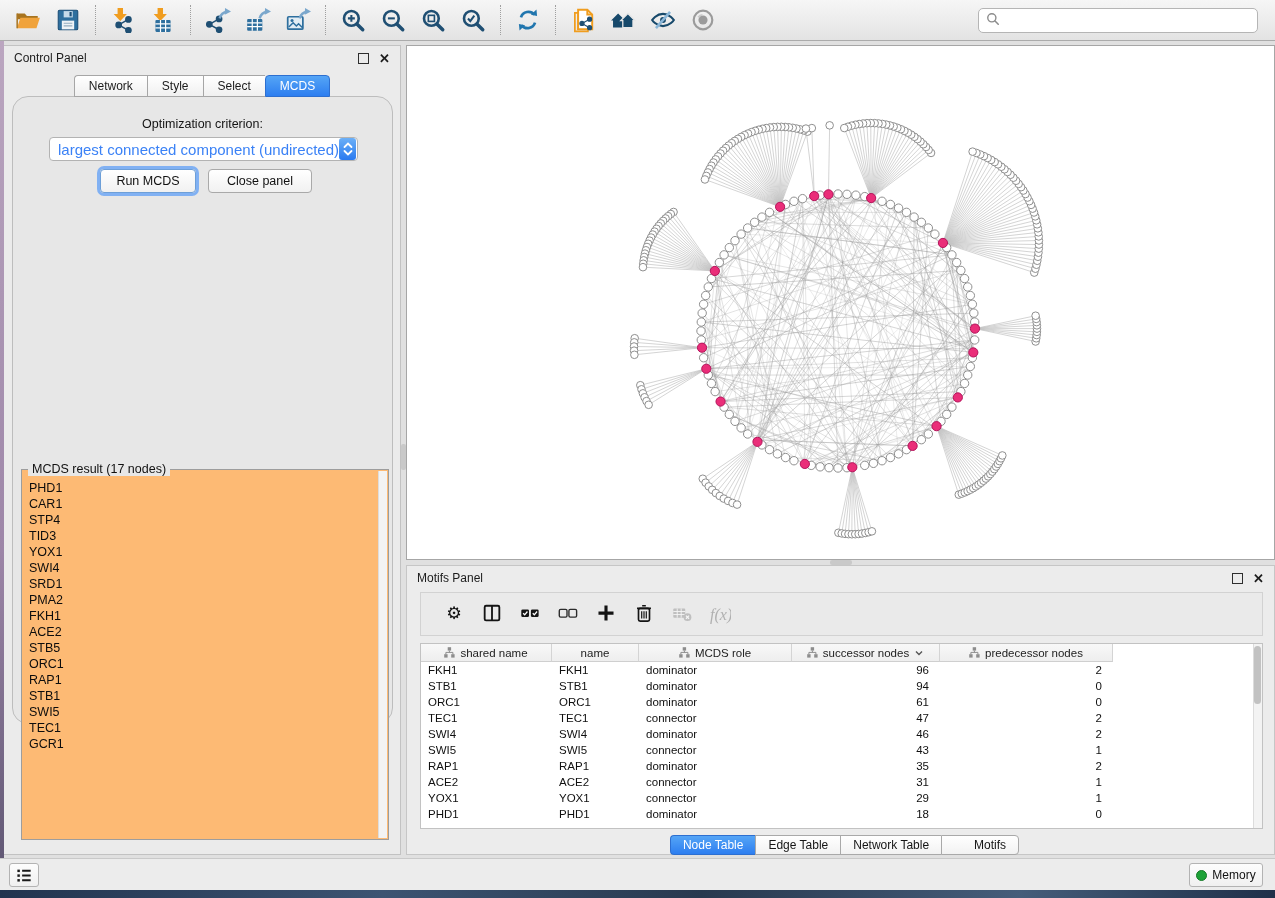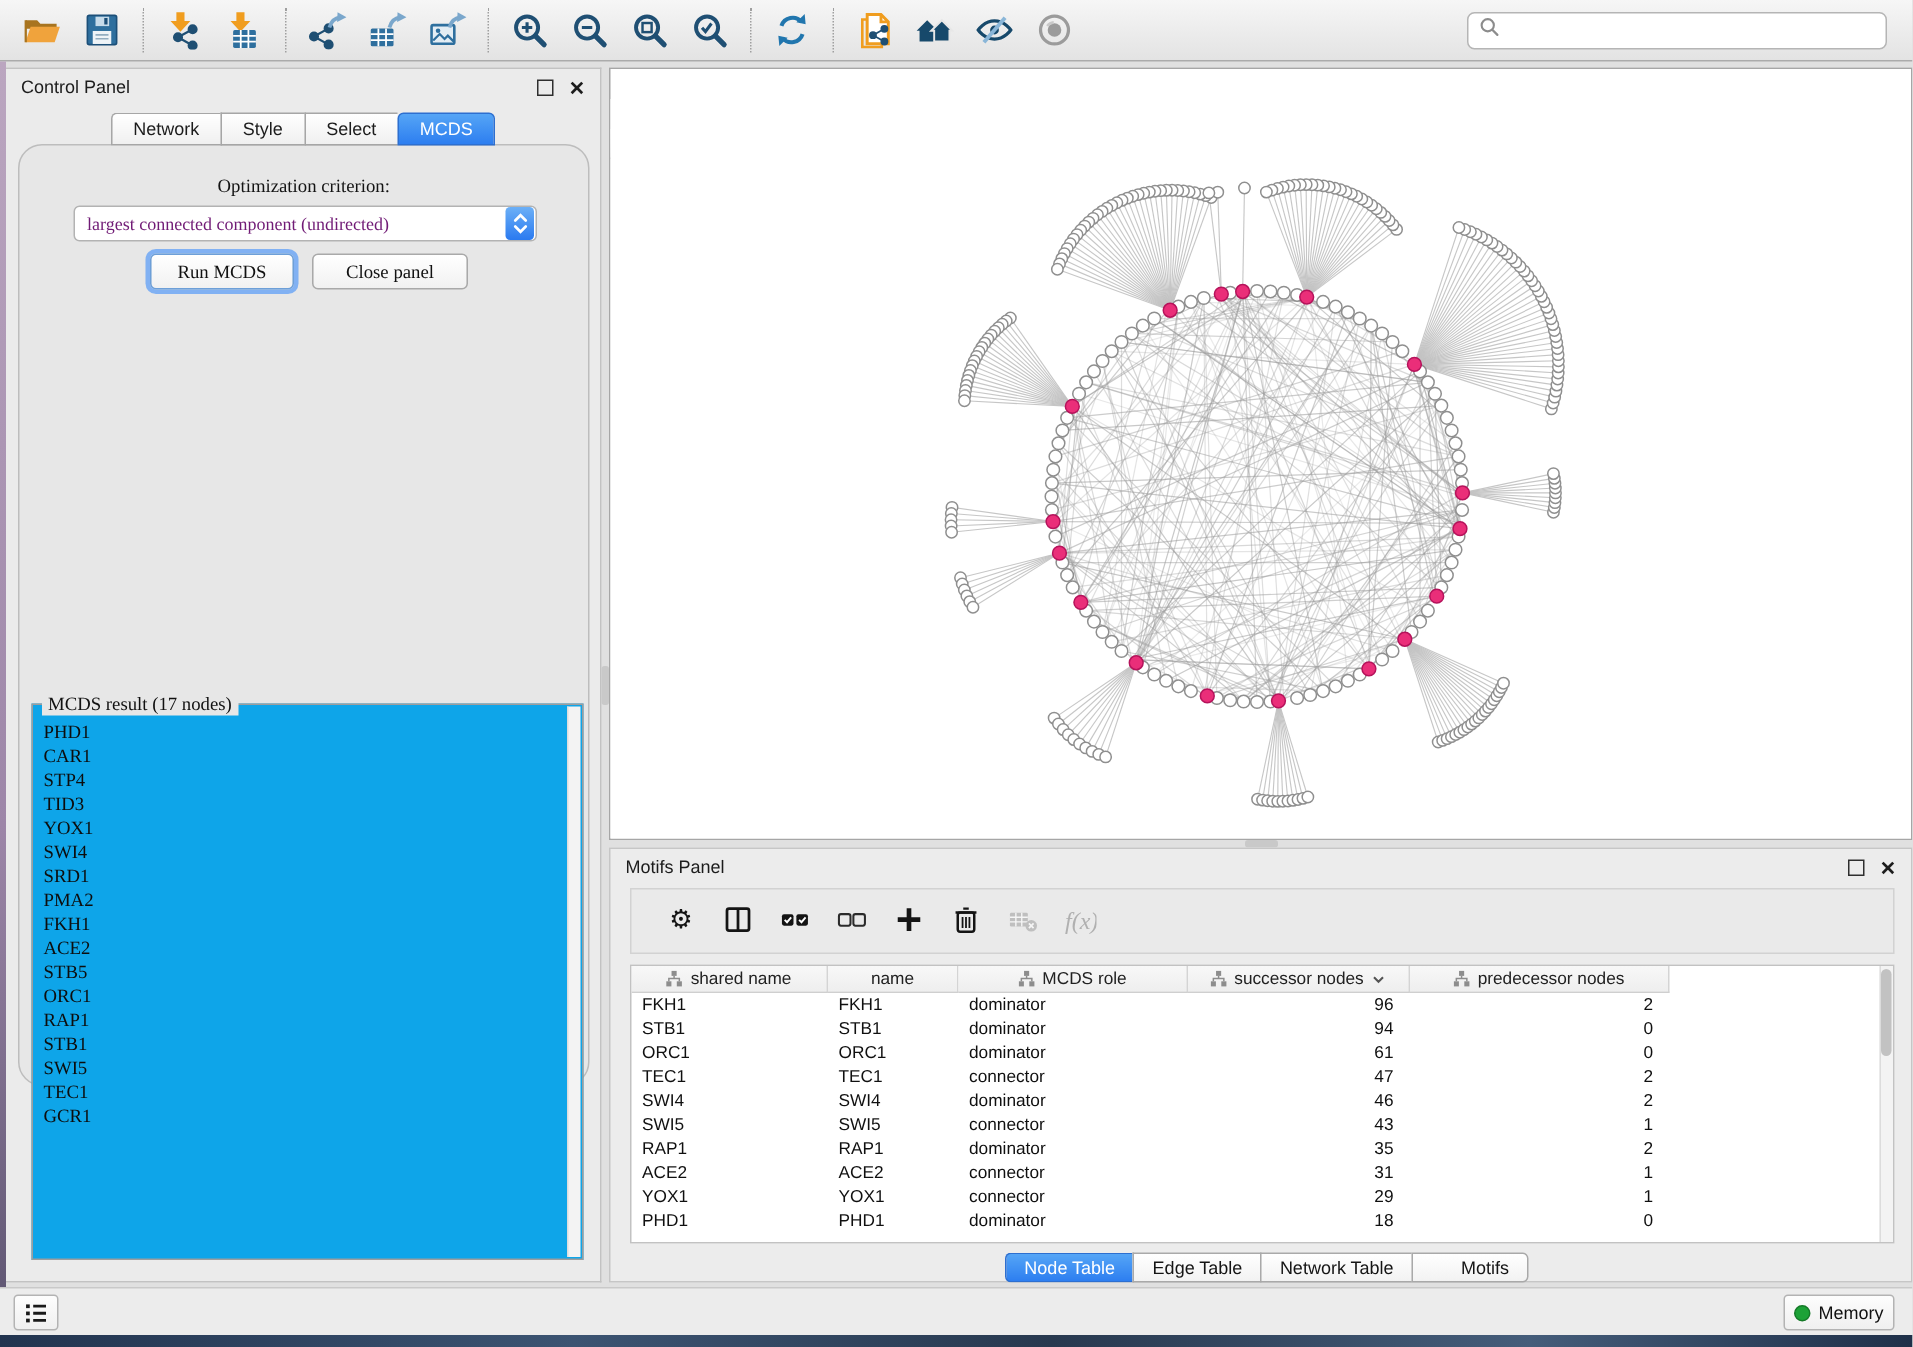--- a/index.html
+++ b/index.html
@@ -31,33 +31,33 @@
   .panel-titlebar .spacer { flex:1; }
   .float-btn { width:11px; height:11px; border:1.5px solid #2e2e2e; margin-right:10px; background:transparent; }
   .close-x { font-size:13px; font-weight:bold; color:#1c1c1c; line-height:11px; }
   #cp-tabs { position:absolute; left:0; top:29px; width:100%; display:flex; justify-content:center; z-index:2; }
   .cp-tab { height:22px; padding:0 14px; display:flex; align-items:center; font-size:12px; color:#1c1c1c;
     background:linear-gradient(#ffffff,#f0f0f0); border:1px solid #a6a6a6; border-right:none; }
   .cp-tab:first-child { border-radius:4px 0 0 0; }
   .cp-tab:last-child { border-right:1px solid #a6a6a6; border-radius:0 4px 0 0; }
   .cp-tab.active { background:linear-gradient(#55a5f6,#2d7ef0); color:#fff; border-color:#2d6fd0; border-radius:4px 4px 0 0; }
   #cp-pane { position:absolute; left:8px; top:50px; width:381px; height:628px;
-    background:#e7e7e7; border:1px solid #bdbdbd; border-radius:16px;font-family:Liberation Serif, serif; }
+    background:#e7e7e7; border:1px solid #bdbdbd; border-radius:16px; }
   #opt-label { position:absolute; left:0; top:20px; width:100%; text-align:center; font-size:12.5px; color:#141414; }
   #criterion-select { position:absolute; left:36px; top:40px; width:309px; height:24px; background:#fff;
     border:1px solid #b3b3b3; border-radius:4px; display:flex; align-items:center; }
-  #criterion-select .val { flex:1; font-size:12px; color:#701a75; padding-left:8px; white-space:nowrap; }
+  #criterion-select .val { flex:1; font-size:15px; color:#3b82f6; padding-left:8px; white-space:nowrap; }
   #criterion-select .stepper { width:19px; height:22px; margin-right:1px; border-radius:3px;
     background:linear-gradient(#6cb0f7,#2a7af0); display:flex; flex-direction:column; align-items:center; justify-content:center; }
   .btn { position:absolute; height:24px; background:linear-gradient(#ffffff,#f1f1f1); border:1px solid #a9a9a9;
     border-radius:4px; font-size:12.5px; color:#111; display:flex; align-items:center; justify-content:center; }
   #run-btn { left:87px; top:72px; width:96px; box-shadow:0 0 0 3px rgba(110,167,245,.85); border-color:#6d9fd8; }
   #closepanel-btn { left:195px; top:72px; width:104px; }
   #result-group { position:absolute; left:8px; top:372px; width:368px; height:371px;
-    border:1px solid #9d9d9d; background:#0ea5e9; }
+    border:1px solid #9d9d9d; background:#fdba74; }
   #result-title { position:absolute; left:6px; top:-8px; background:#e7e7e7; padding:0 4px; font-size:12.5px; color:#111; }
   #result-list { position:absolute; left:1px; top:6px; bottom:1px; right:10px; overflow:hidden; padding:4px 0 0 6px; }
   .result-item { font-size:12.5px; line-height:16px; color:#0d0d0d; }
   #result-scroll { position:absolute; right:1px; top:1px; bottom:1px; width:9px; background:#f3f3f3; border-left:1px solid #ddd; }
 
   
   #vsplit-handle { position:absolute; left:401px; top:444px; width:5px; height:26px; background:#c9c9c9; border-radius:2px; }
   #hsplit-handle { position:absolute; left:830px; top:560px; width:22px; height:5px; background:#c9c9c9; border-radius:2px; }
 
   

